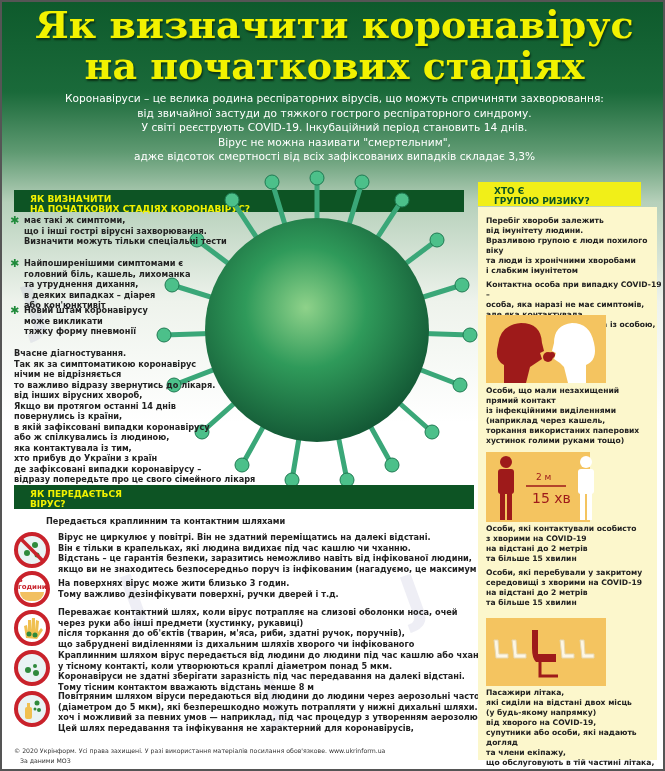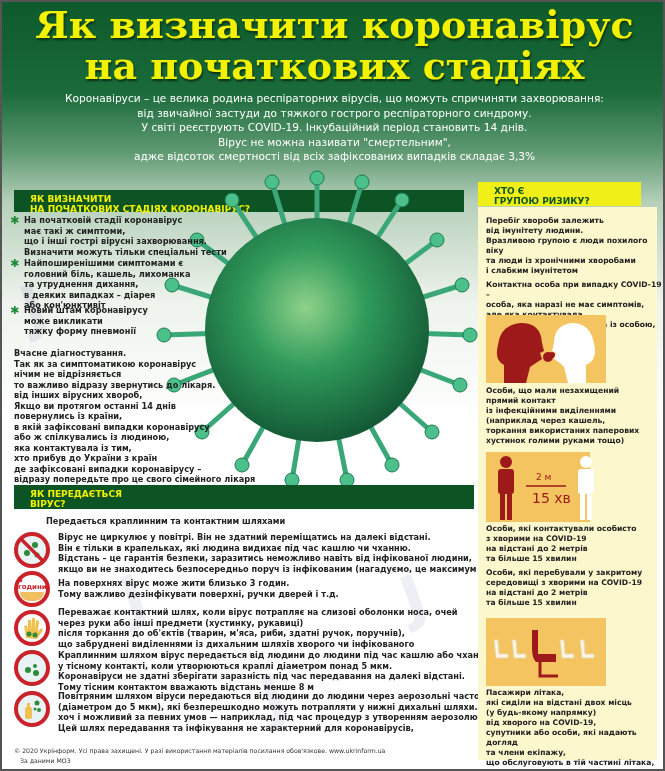--- a/index.html
+++ b/index.html
@@ -100,21 +100,20 @@
           <circle cx="240" cy="295" r="7"></circle>
           <circle cx="140" cy="310" r="7"></circle>
         <circle cx="195" cy="310" r="7"></circle>
       </g>
       <circle cx="165" cy="160" r="112" fill="url(#vg)"></circle>
     </svg>
   </div>
 
   <div class="bullet" style="left:8px;top:212px;">✱</div>
   <div class="txt" style="left:22px;top:213px;">
-    <div>На початковій стадії коронавірус</div>
     <div>має такі ж симптоми,</div>
     <div>що і інші гострі вірусні захворювання.</div>
     <div>Визначити можуть тільки спеціальні тести</div>
   </div>
   <div class="bullet" style="left:8px;top:255px;">✱</div>
   <div class="txt" style="left:22px;top:256px;">
     <div>Найпоширенішими симптомами є</div>
     <div>головний біль, кашель, лихоманка</div>
     <div>та утруднення дихання,</div>
     <div>в деяких випадках – діарея</div>

